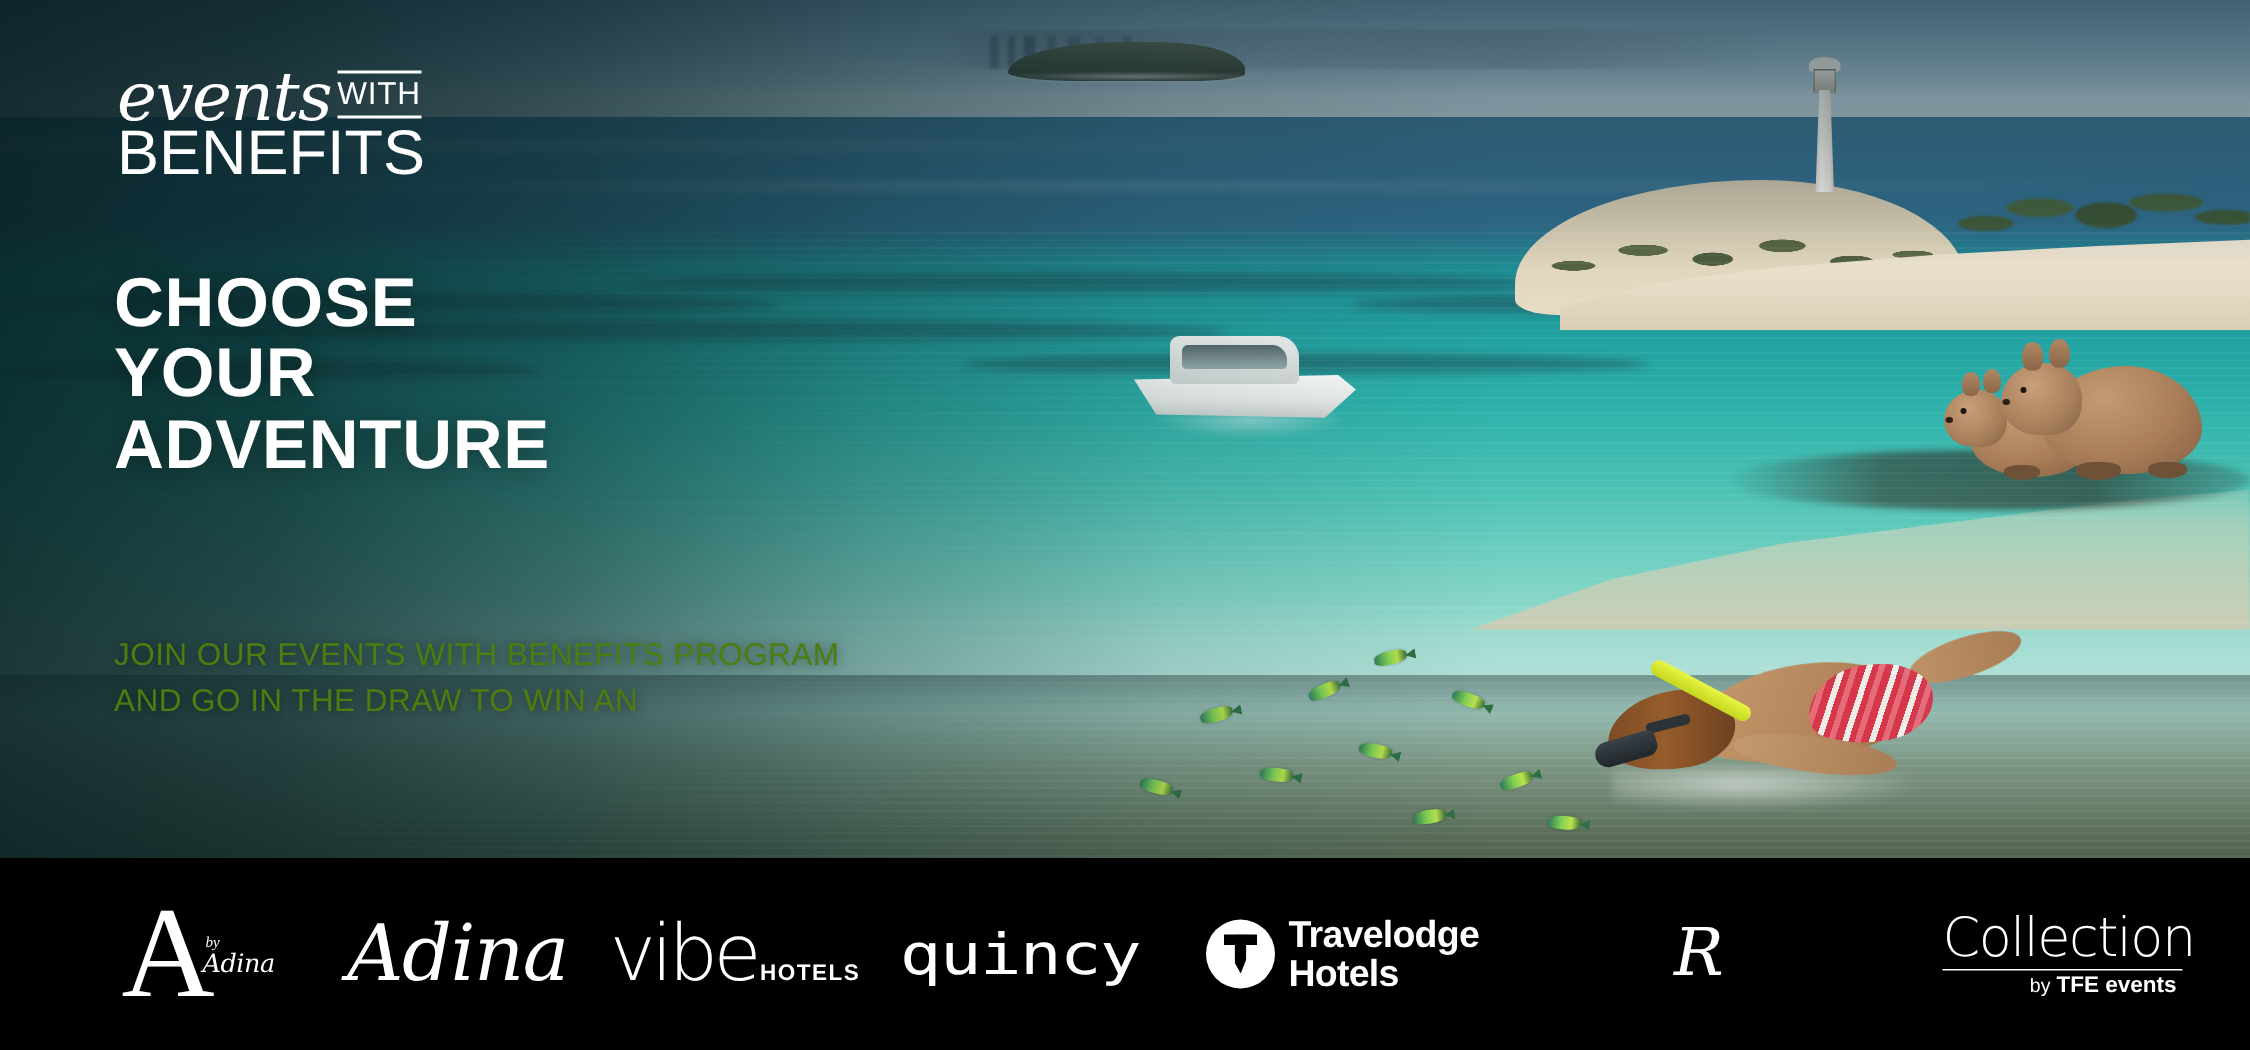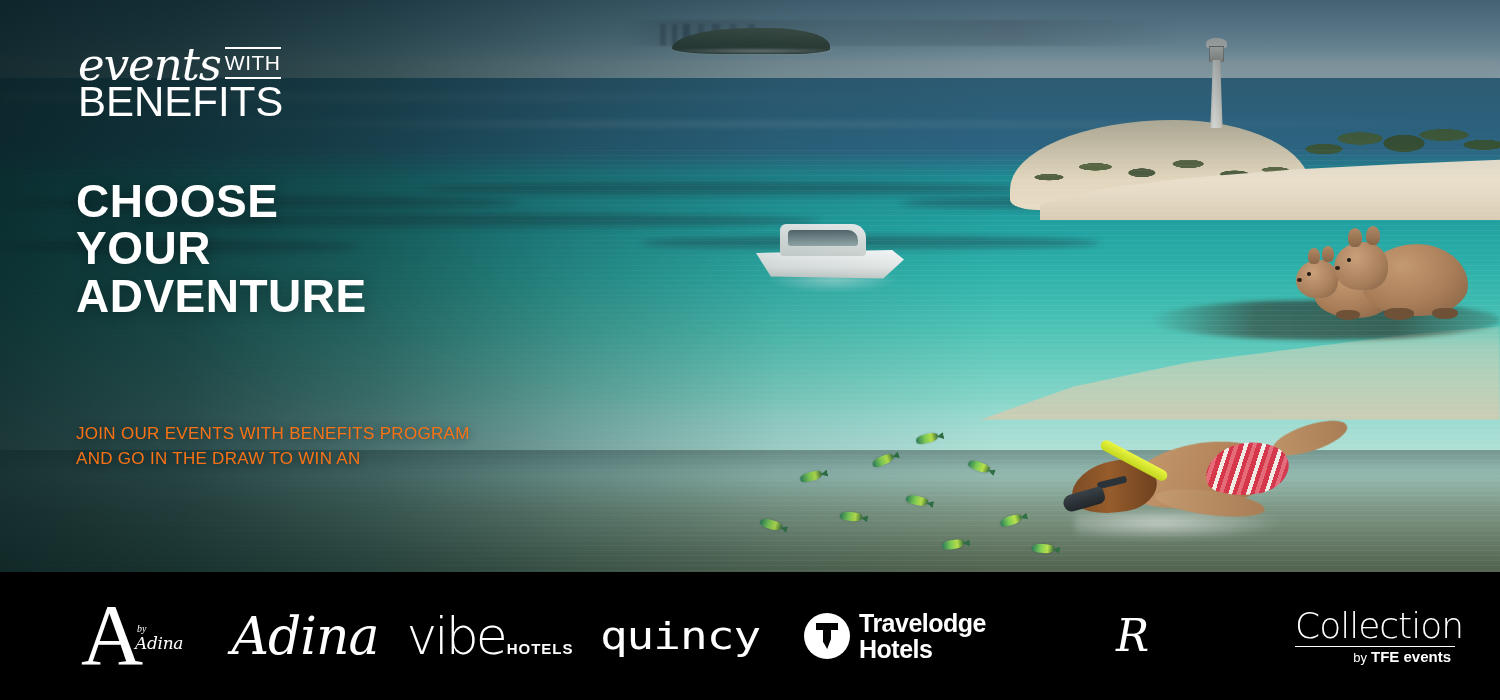--- a/index.html
+++ b/index.html
@@ -286,22 +286,22 @@
   .headline {
     position:absolute; left:76px; top:178px; width:620px;
     font-family:"Liberation Sans", sans-serif; font-weight:700; color:#fff;
     font-size:46px; line-height:1.03; letter-spacing:.5px;
     text-shadow:0 2px 14px rgba(0,0,0,.35);
   }
   .headline div { white-space:nowrap; }
 
   .subcopy {
     position:absolute; left:76px; top:422px; width:790px;
-    font-family:"Liberation Sans", sans-serif; font-weight:300; color:#f97316;
-    font-size:17px; line-height:1.46; letter-spacing:.3px;
+    font-family:"Liberation Sans", sans-serif; font-weight:300; color:#4d7c0f;
+    font-size:21px; line-height:1.46; letter-spacing:.3px;
     text-shadow:0 1px 8px rgba(0,0,0,.45);
   }
   .subcopy div { white-space:nowrap; }
 
   
   .footer {
     position:absolute; left:0; top:572px; width:1500px; height:128px;
     background:#000; display:flex; align-items:center;
   }
   .logo-slot {

